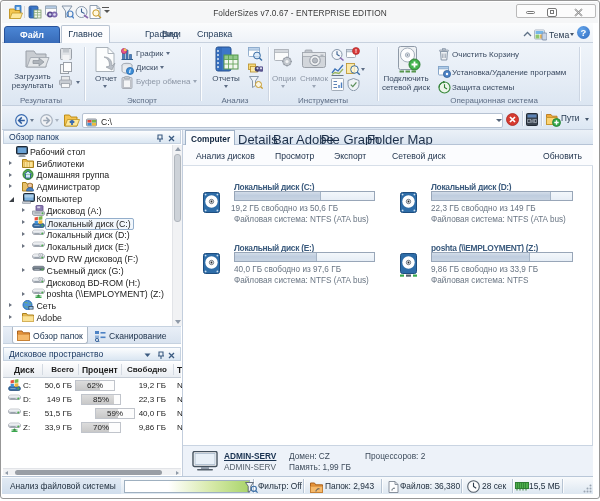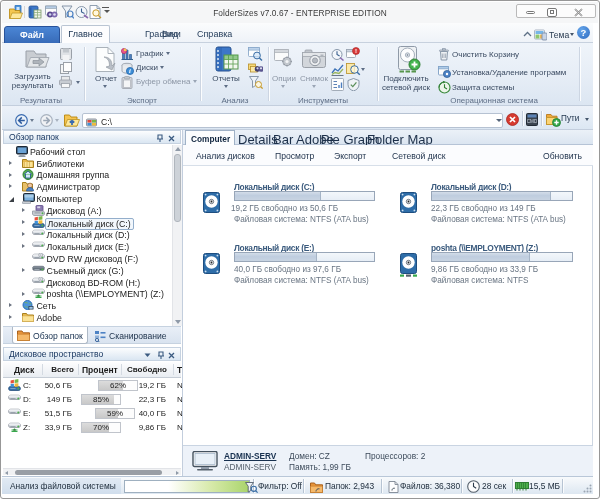--- a/index.html
+++ b/index.html
@@ -574,21 +574,21 @@
             <path d="M3 7.6 H10 C11.3 7.6 12.3 8.1 12.3 8.9 V10.2 C12.3 11 11.3 11.5 10 11.5 H3 C1.7 11.5 0.7 11 0.7 10.2 V8.9 C0.7 8.1 1.7 7.6 3 7.6 Z" fill="#3a6ea5" stroke="#27517d" stroke-width="0.8"></path>
             <rect x="2.2" y="9" width="5.5" height="1" rx="0.5" fill="#7aa3c8"></rect>
             <circle cx="10.3" cy="9.6" r="1" fill="#4cae4c"></circle>
             <path d="M2.6 1.6 L5.9 0.8 L5.9 4.0 L2.6 4.4 Z" fill="#e8503a"></path>
             <path d="M6.6 0.7 L10.4 0 L10.4 3.5 L6.6 3.9 Z" fill="#7ab648"></path>
             <path d="M2.6 5.1 L5.9 4.7 L5.9 7.9 L2.6 7.7 Z" fill="#3f8fd6"></path>
             <path d="M6.6 4.6 L10.4 4.2 L10.4 7.6 L6.6 7.9 Z" fill="#f0b93a"></path>
           </svg>
           <div class="dsc" style="left:20px;top:2px;">C:</div>
           <div class="dsc" style="left:34px;top:2px;width:35px;text-align:right;">50,6 ГБ</div>
-          <div class="pbar" style="left:95px;top:0.5px;padding-left:33px;">
+          <div class="pbar" style="left:72px;top:0.5px;padding-left:33px;">
             <div class="pfill" style="width:62%"></div>
             <div class="ptx">62%</div>
           </div>
           <div class="dsc" style="left:118px;top:2px;width:45px;text-align:right;">19,2 ГБ</div>
           <div class="dsc" style="left:174px;top:2px;">N</div>
         </div>
 <div class="abs" style="left:0;top:31px;width:178px;height:14px;">
           <svg style="position:absolute;left:5px;top:1px" width="13" height="11" viewBox="0 0 13 11">
             <path d="M3 1.2 H10 C11.3 1.2 12.3 1.7 12.3 2.5 V4.2 C12.3 5 11.3 5.5 10 5.5 H3 C1.7 5.5 0.7 5 0.7 4.2 V2.5 C0.7 1.7 1.7 1.2 3 1.2 Z" fill="#cfd4da" stroke="#8f96a0" stroke-width="0.8"></path>
             <path d="M3 1.2 H10 C11.3 1.2 12.3 1.7 12.3 2.4 C12.3 3.1 11.3 3.4 10 3.4 H3 C1.7 3.4 0.7 3.1 0.7 2.4 C0.7 1.7 1.7 1.2 3 1.2 Z" fill="#eceef1"></path>

